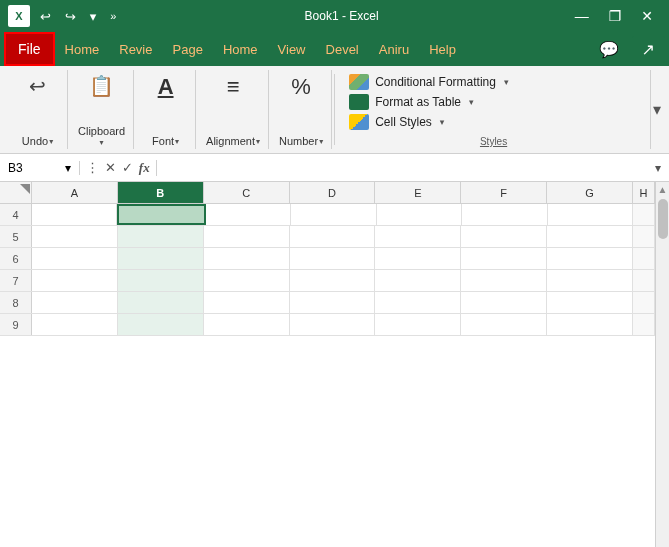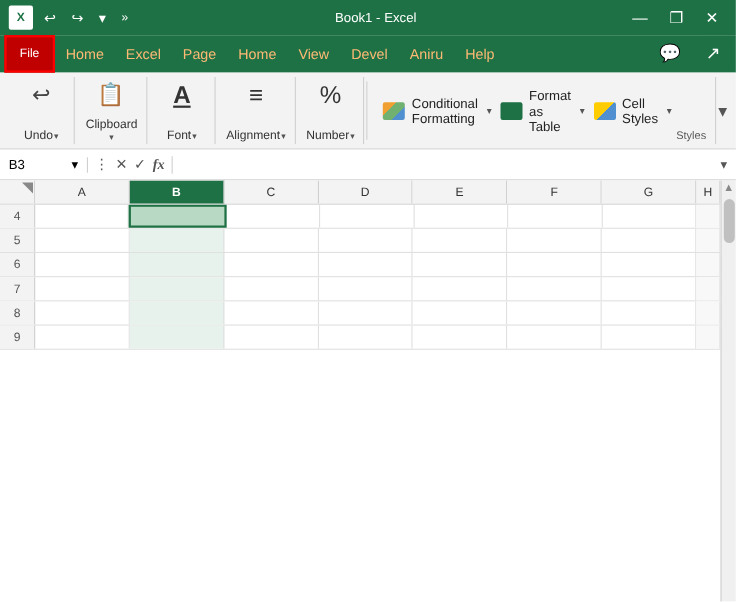--- a/index.html
+++ b/index.html
@@ -34,21 +34,21 @@
       background: #1e7145;
       display: flex;
       align-items: center;
       height: 34px;
       padding: 0 4px;
     }
     .menu-file {
       background: #c00000;
       color: white;
       padding: 4px 12px;
-      font-size: 11px;
+      font-size: 14px;
       font-weight: 500;
       cursor: pointer;
       height: 100%;
       display: flex; align-items: center;
       border: 2px solid #ff0000;
     }
     .menu-item {
       color: #fdba74;
       padding: 4px 10px;
       font-size: 13px;
@@ -83,35 +83,35 @@
     .tb-btn {
       display: flex; flex-direction: column; align-items: center;
       cursor: pointer; padding: 2px 4px; border-radius: 2px;
     }
     .tb-btn-label { font-size: 11px; color: #333; }
     .tb-arrow { font-size: 8px; color: #555; }
 
     
     .styles-group {
       display: flex;
-      flex-direction: row;
+      flex-direction: column;
       padding: 2px 8px;
       flex: 1;
       border-right: 1px solid #d0d0d0;
     }
     .styles-item {
       display: flex; align-items: center; gap: 6px; padding: 2px 4px; cursor: pointer; border-radius: 2px;
     }
     .styles-icon {
       width: 20px; height: 16px; display: flex; align-items: center; justify-content: center; font-size: 13px;
     }
     .styles-label { font-size: 12px; color: #222; }
     .styles-chevron { font-size: 9px; color: #555; margin-left: 2px; }
     .styles-group-label {
-      font-size: 10px; color: #595959; margin-top: auto; text-align: center; padding-top: 4px;
+      font-size: 10px; color: #595959; margin-top: auto; text-align: center; padding-top: 4px; text-decoration: underline;
     }
     .styles-expand {
       margin-left: auto; font-size: 16px; color: #555; cursor: pointer; align-self: center;
     }
 
     
     .formula-bar {
       display: flex;
       align-items: center;
       height: 28px;
@@ -243,21 +243,21 @@
   <div class="title-bar-controls">
     <span class="tb-ctrl">—</span>
     <span class="tb-ctrl">❐</span>
     <span class="tb-ctrl">✕</span>
   </div>
 </div>
 
 <div class="menu-bar">
   <div class="menu-file">File</div>
   <div class="menu-item">Home</div>
-  <div class="menu-item">Excel</div>
+  <div class="menu-item">Revie</div>
   <div class="menu-item">Page</div>
   <div class="menu-item">Home</div>
   <div class="menu-item">View</div>
   <div class="menu-item">Devel</div>
   <div class="menu-item">Aniru</div>
   <div class="menu-item">Help</div>
   <div class="menu-bar-right">
     <span class="menu-bar-icon">💬</span>
     <span class="menu-bar-icon" style="background:#1e7145;color:white;padding:4px 10px;border-radius:2px;">↗</span>
   </div>

